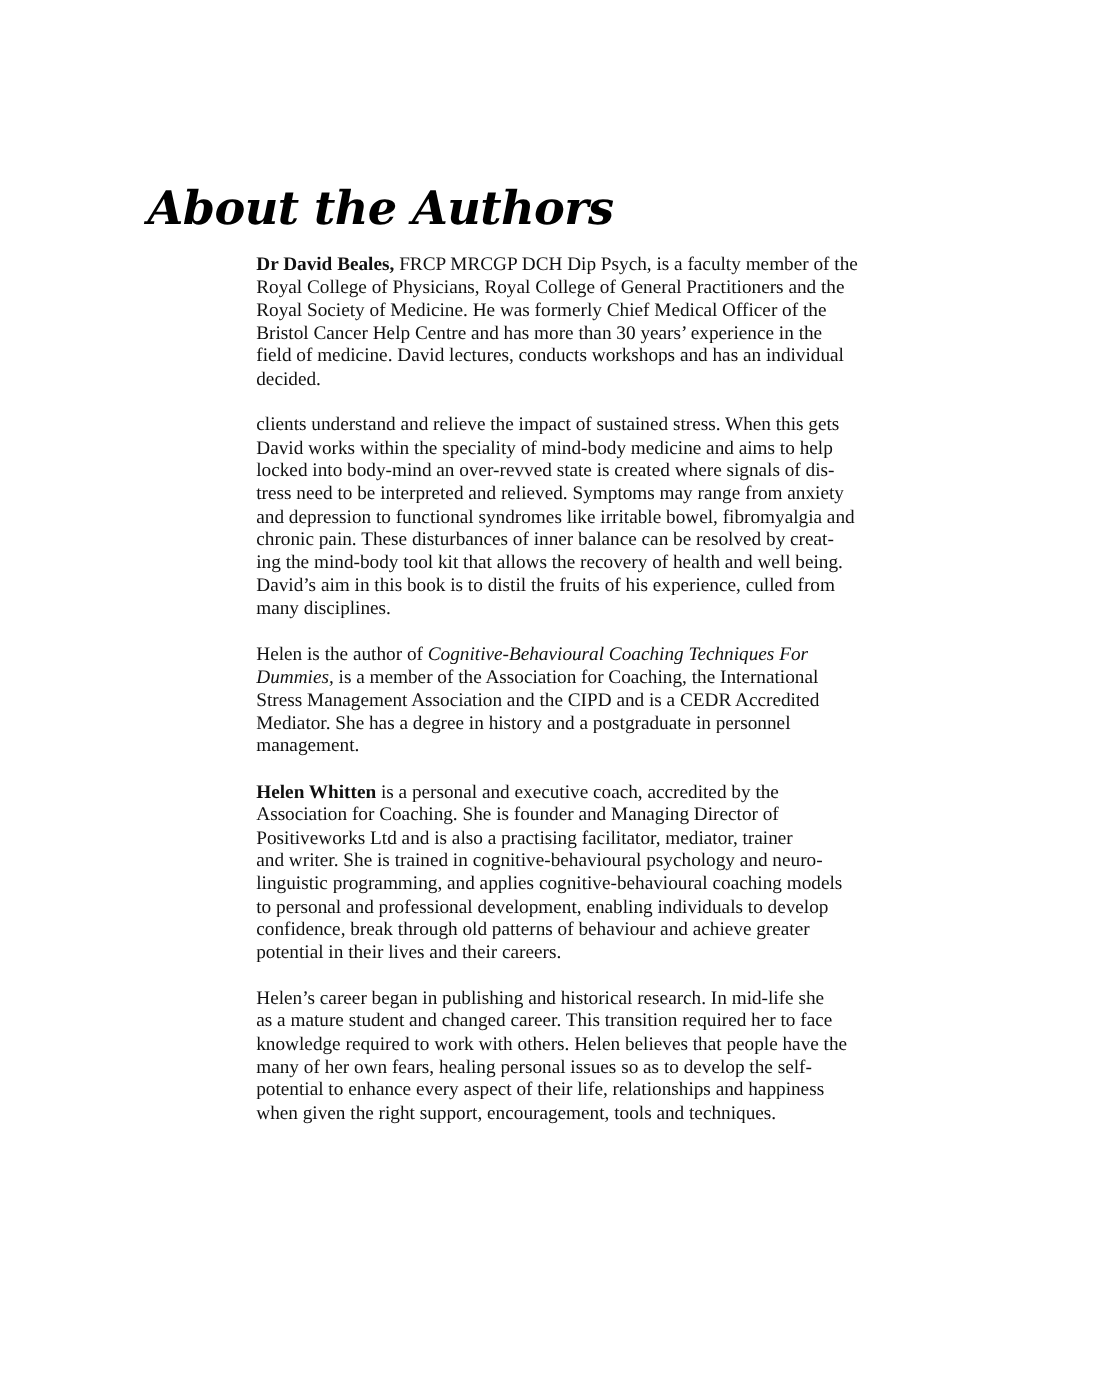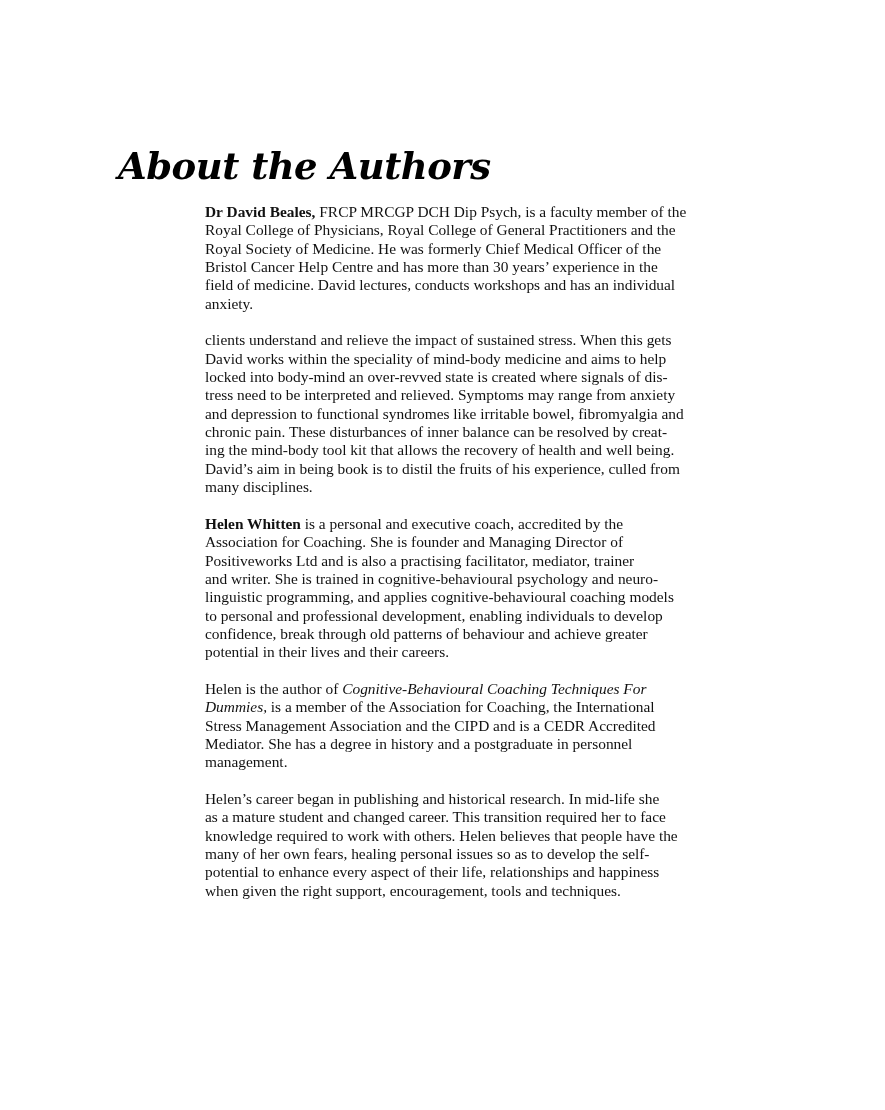--- a/index.html
+++ b/index.html
@@ -27,55 +27,55 @@
 <h1 class="page-title">About the Authors</h1>
 
 <div class="body">
 
   <p class="para">
     <span class="line"><span class="b">Dr David Beales,</span><span> FRCP MRCGP DCH Dip Psych, is a faculty member of the</span></span>
     <span class="line">Royal College of Physicians, Royal College of General Practitioners and the</span>
     <span class="line">Royal Society of Medicine. He was formerly Chief Medical Officer of the</span>
     <span class="line">Bristol Cancer Help Centre and has more than 30 years’ experience in the</span>
     <span class="line">field of medicine. David lectures, conducts workshops and has an individual</span>
-    <span class="line">anxiety.</span>
+    <span class="line">decided.</span>
   </p>
 
   <p class="para">
     <span class="line">clients understand and relieve the impact of sustained stress. When this gets</span>
     <span class="line">David works within the speciality of mind-body medicine and aims to help</span>
     <span class="line">locked into body-mind an over-revved state is created where signals of dis-</span>
     <span class="line">tress need to be interpreted and relieved. Symptoms may range from anxiety</span>
     <span class="line">and depression to functional syndromes like irritable bowel, fibromyalgia and</span>
     <span class="line">chronic pain. These disturbances of inner balance can be resolved by creat-</span>
     <span class="line">ing the mind-body tool kit that allows the recovery of health and well being.</span>
-    <span class="line">David’s aim in being book is to distil the fruits of his experience, culled from</span>
+    <span class="line">David’s aim in this book is to distil the fruits of his experience, culled from</span>
     <span class="line">many disciplines.</span>
+  </p>
+
+  <p class="para">
+    <span class="line"><span>Helen is the author of </span><span class="i">Cognitive-Behavioural Coaching Techniques For</span></span>
+    <span class="line"><span class="i">Dummies,</span><span> is a member of the Association for Coaching, the International</span></span>
+    <span class="line">Stress Management Association and the CIPD and is a CEDR Accredited</span>
+    <span class="line">Mediator. She has a degree in history and a postgraduate in personnel</span>
+    <span class="line">management.</span>
   </p>
 
   <p class="para">
     <span class="line"><span class="b">Helen Whitten</span><span> is a personal and executive coach, accredited by the</span></span>
     <span class="line">Association for Coaching. She is founder and Managing Director of</span>
     <span class="line">Positiveworks Ltd and is also a practising facilitator, mediator, trainer</span>
     <span class="line">and writer. She is trained in cognitive-behavioural psychology and neuro-</span>
     <span class="line">linguistic programming, and applies cognitive-behavioural coaching models</span>
     <span class="line">to personal and professional development, enabling individuals to develop</span>
     <span class="line">confidence, break through old patterns of behaviour and achieve greater</span>
     <span class="line">potential in their lives and their careers.</span>
   </p>
 
   <p class="para">
-    <span class="line"><span>Helen is the author of </span><span class="i">Cognitive-Behavioural Coaching Techniques For</span></span>
-    <span class="line"><span class="i">Dummies,</span><span> is a member of the Association for Coaching, the International</span></span>
-    <span class="line">Stress Management Association and the CIPD and is a CEDR Accredited</span>
-    <span class="line">Mediator. She has a degree in history and a postgraduate in personnel</span>
-    <span class="line">management.</span>
-  </p>
-
-  <p class="para">
     <span class="line">Helen’s career began in publishing and historical research. In mid-life she</span>
     <span class="line">as a mature student and changed career. This transition required her to face</span>
     <span class="line">knowledge required to work with others. Helen believes that people have the</span>
     <span class="line">many of her own fears, healing personal issues so as to develop the self-</span>
     <span class="line">potential to enhance every aspect of their life, relationships and happiness</span>
     <span class="line">when given the right support, encouragement, tools and techniques.</span>
   </p>
 </div>
 
 </body></html>

